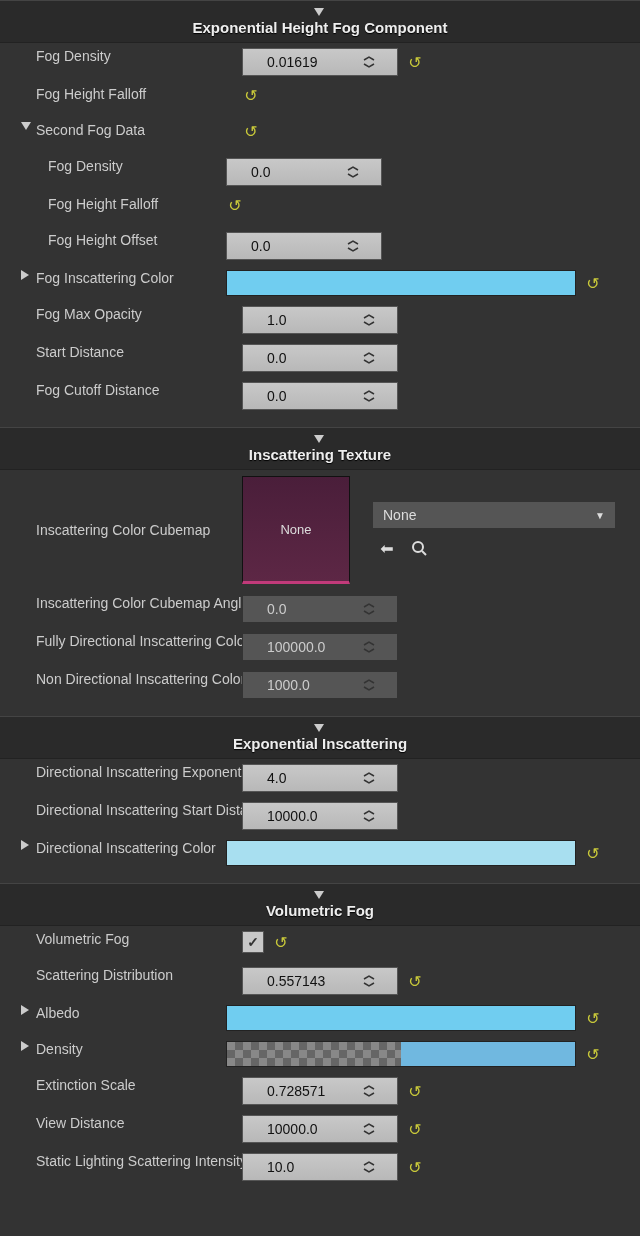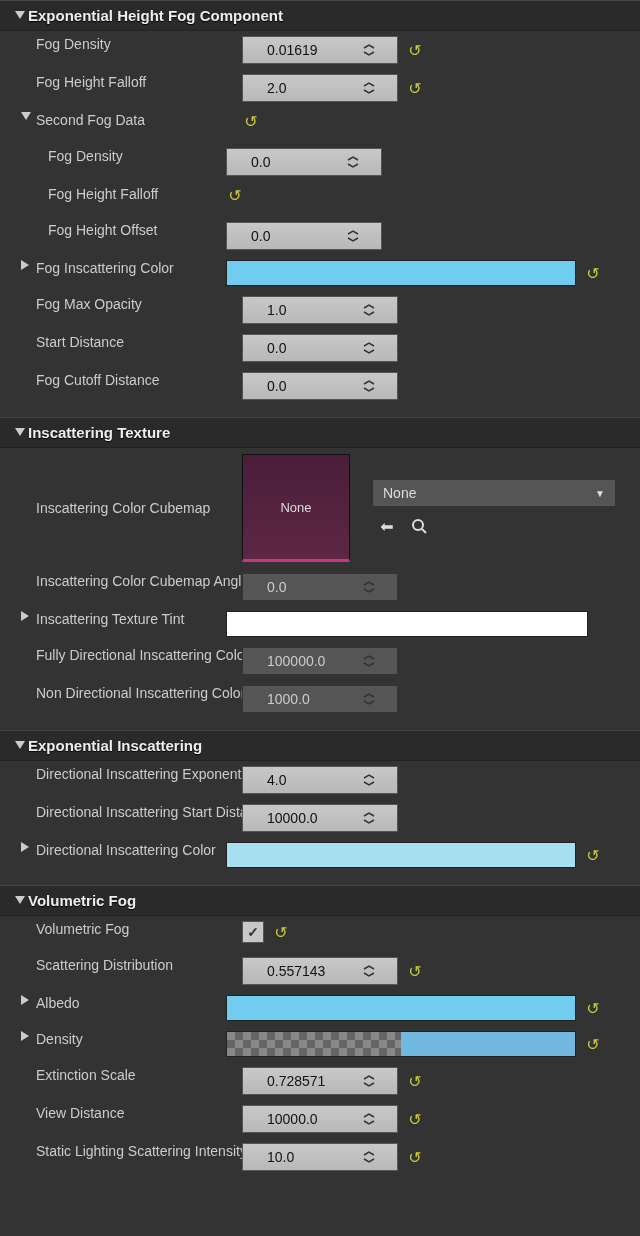--- a/index.html
+++ b/index.html
@@ -1,18 +1,18 @@
 <!DOCTYPE html>
 <html><head>
 <meta charset="utf-8">
 <style>
 * { margin: 0; padding: 0; box-sizing: border-box; font-family: "Segoe UI", Tahoma, sans-serif; }
 body { background: #333; color: #ccc; font-size: 13px; width: 640px; }
 .panel { background: #333; }
-.section-header { background: #2a2a2a; padding: 6px 14px; display: flex; align-items: center; border-top: 1px solid #444; border-bottom: 1px solid #222; }
+.section-header { background: #2a2a2a; padding: 6px 24px; display: flex; align-items: center; border-top: 1px solid #444; border-bottom: 1px solid #222; flex-direction: column; }
 .section-header .arrow { width: 12px; height: 12px; margin-right: 2px; display: inline-flex; align-items: center; justify-content: center; }
 .section-header .title { font-weight: bold; color: #eee; font-size: 15px; text-shadow: 0 1px 1px #000; }
 .row { display: flex; align-items: flex-start; padding: 5px 0 5px 20px; min-height: 36px; }
 .row.subrow { padding-left: 20px; }
 .row.nested2 { padding-left: 48px; }
 .exp { width: 12px; display: inline-flex; align-items: center; justify-content: center; margin-right: 4px; color: #ccc; font-size: 10px; }
 .label { flex: 0 0 206px; color: #ccc; font-size: 14px; overflow: hidden; white-space: nowrap; }
 .row.nested2 .label { flex: 0 0 178px; }
 .controls { flex: 1; display: flex; align-items: center; gap: 8px; }
 .numbox { background: linear-gradient(#c8c8c8,#b8b8b8); border: 1px solid #555; color: #111; height: 28px; width: 156px; display: flex; align-items: center; padding: 0 20px; position: relative; font-size: 14px; }
@@ -67,28 +67,20 @@
           </span>
         </div>
       <span class="reset">↺</span>
     </div>
   </div>
 
   <div class="row subrow">
     <span class="exp"></span>
     <span class="label">Fog Height Falloff</span>
     <div class="controls">
-      <div class="numbox">
-          <span class="val">2.0</span>
-          <span class="spin">
-            <svg class="spinicon">
-              <path d="M1 4 L6 1 L11 4 M1 8 L6 11 L11 8"></path>
-            </svg>
-          </span>
-        </div>
       <span class="reset">↺</span>
     </div>
   </div>
 
   <div class="row subrow">
     <span class="exp">
         <svg class="tri">
           <polygon points="0,0 10,0 5,8"></polygon>
         </svg>
       </span>
@@ -235,31 +227,20 @@
           <span class="val">0.0</span>
           <span class="spin">
             <svg class="spinicon">
               <path d="M1 4 L6 1 L11 4 M1 8 L6 11 L11 8" stroke="#999"></path>
             </svg>
           </span>
         </div>
     </div>
   </div>
 
-  <div class="row subrow">
-    <span class="exp">
-        <svg class="tri">
-          <polygon points="0,0 8,5 0,10"></polygon>
-        </svg>
-      </span>
-    <span class="label" style="flex:0 0 190px">Inscattering Texture Tint</span>
-    <div class="controls">
-      <div class="colorswatch" style="background:#ffffff;max-width:362px;"></div>
-    </div>
-  </div>
 
   <div class="row subrow">
     <span class="exp"></span>
     <span class="label">Fully Directional Inscattering Color Distance</span>
     <div class="controls">
       <div class="numbox disabled">
           <span class="val">100000.0</span>
           <span class="spin">
             <svg class="spinicon">
               <path d="M1 4 L6 1 L11 4 M1 8 L6 11 L11 8" stroke="#999"></path>

